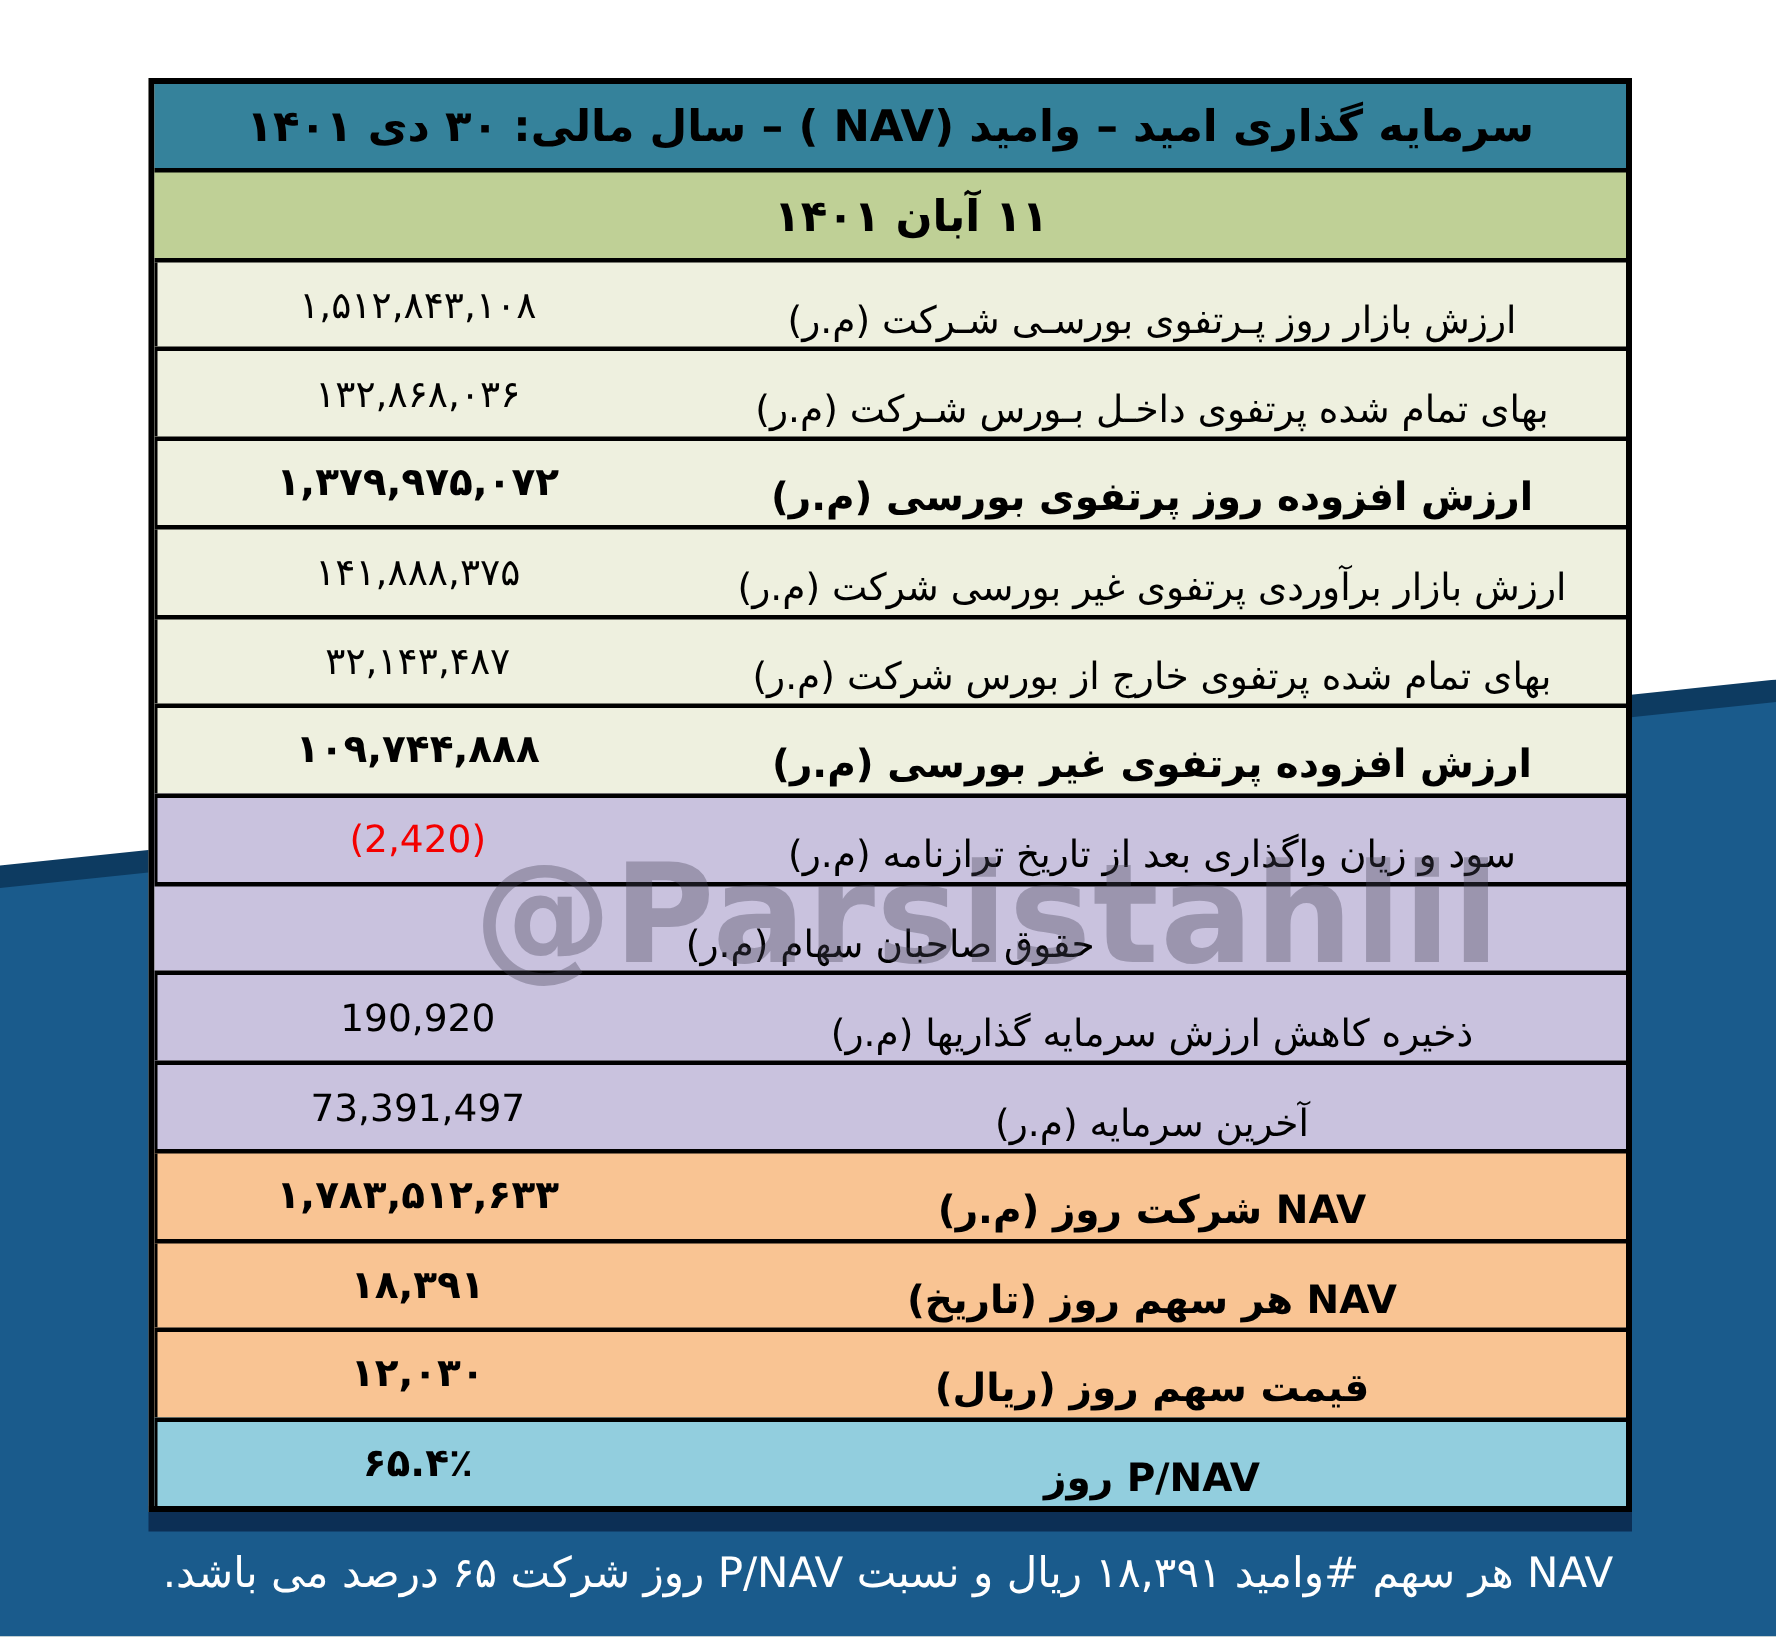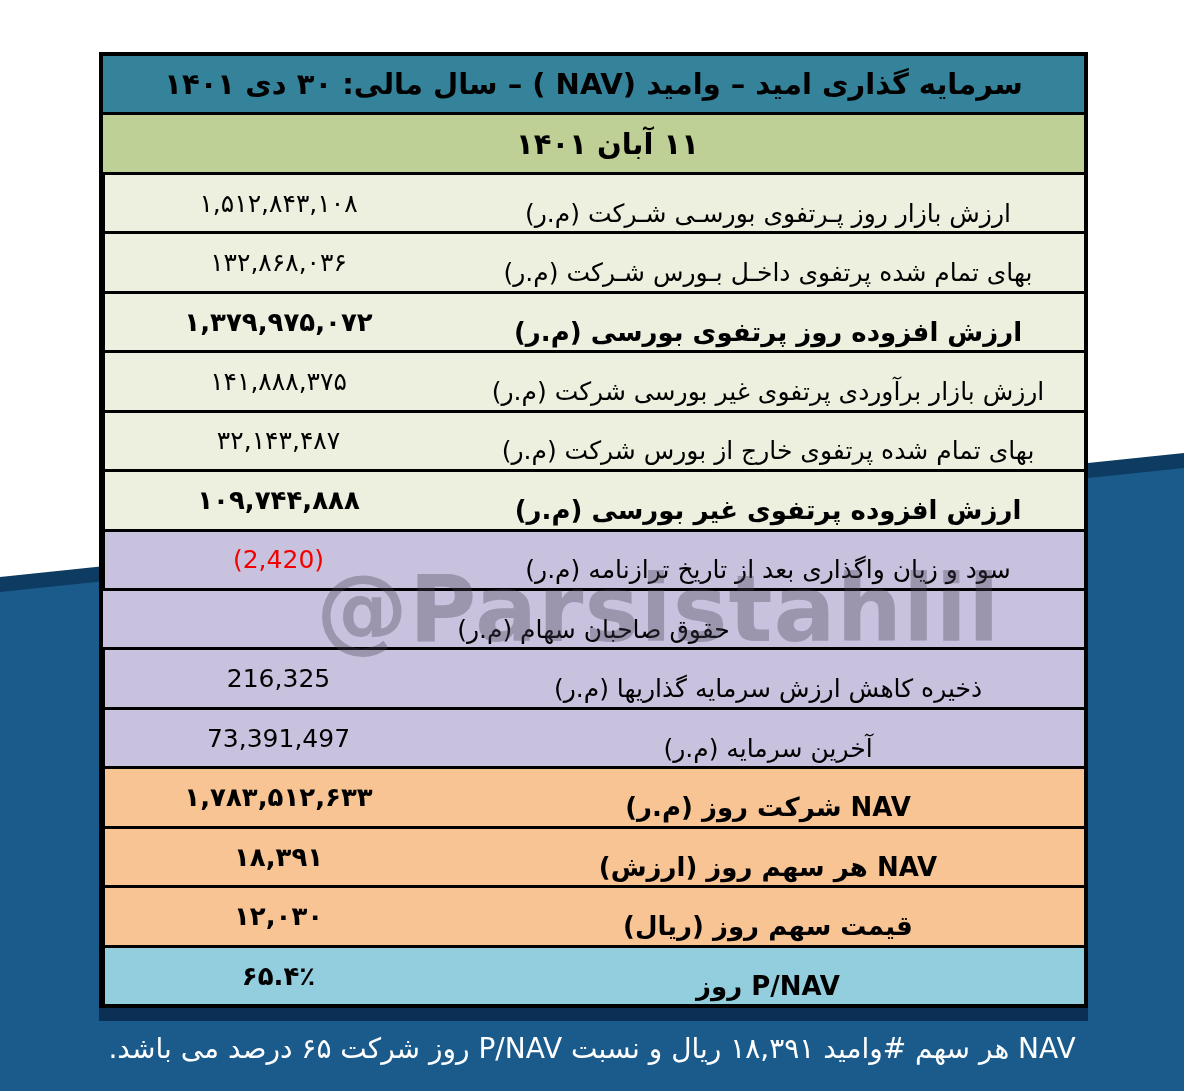--- a/index.html
+++ b/index.html
@@ -127,34 +127,34 @@
       <div class="cell cell-label">ارزش افزوده پرتفوی غیر بورسی (م.ر)</div>
     </div>
     <div class="trow sec-purple">
       <div class="cell cell-value red">(2,420)</div>
       <div class="cell cell-label">سود و زیان واگذاری بعد از تاریخ ترازنامه (م.ر)</div>
     </div>
     <div class="trow sec-purple">
       <div class="cell cell-label">حقوق صاحبان سهام (م.ر)</div>
     </div>
     <div class="trow sec-purple">
-      <div class="cell cell-value">216,325</div>
+      <div class="cell cell-value">190,920</div>
       <div class="cell cell-label">ذخیره کاهش ارزش سرمایه گذاریها (م.ر)</div>
     </div>
     <div class="trow sec-purple">
       <div class="cell cell-value">73,391,497</div>
       <div class="cell cell-label">آخرین سرمایه (م.ر)</div>
     </div>
     <div class="trow sec-orange bold">
       <div class="cell cell-value">۱,۷۸۳,۵۱۲,۶۳۳</div>
       <div class="cell cell-label">NAV  شرکت روز (م.ر)</div>
     </div>
     <div class="trow sec-orange bold">
       <div class="cell cell-value">۱۸,۳۹۱</div>
-      <div class="cell cell-label">NAV هر سهم روز (ارزش)</div>
+      <div class="cell cell-label">NAV هر سهم روز (تاریخ)</div>
     </div>
     <div class="trow sec-orange bold">
       <div class="cell cell-value">۱۲,۰۳۰</div>
       <div class="cell cell-label">قیمت سهم روز (ریال)</div>
     </div>
     <div class="trow sec-blue bold">
       <div class="cell cell-value">۶۵.۴٪</div>
       <div class="cell cell-label">P/NAV روز</div>
     </div>
   </div>

